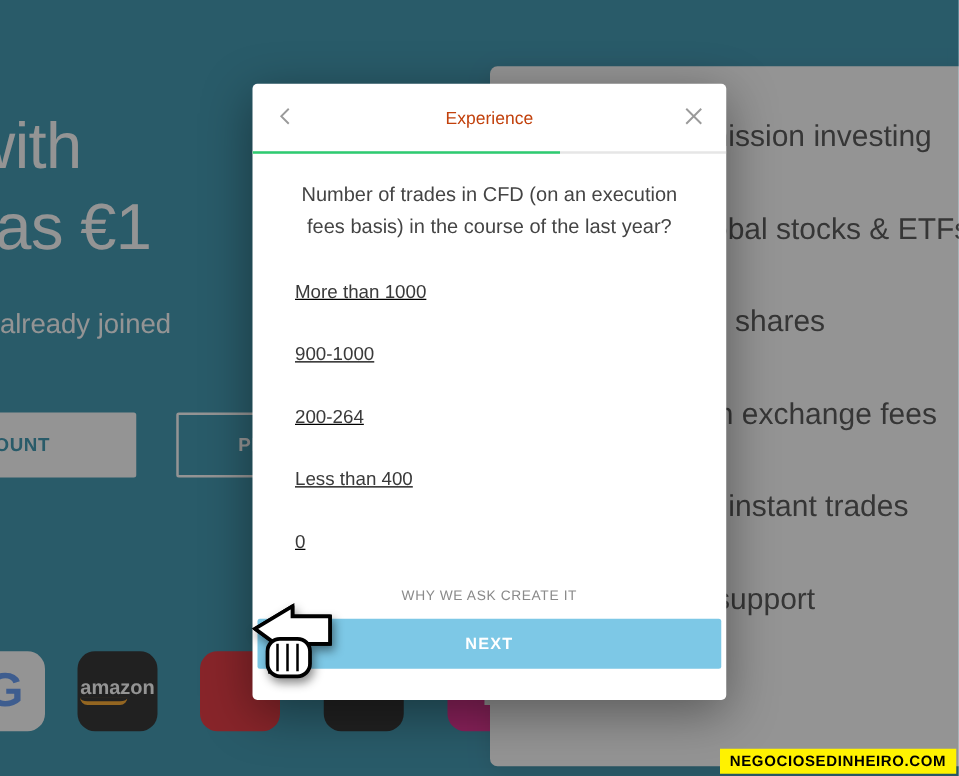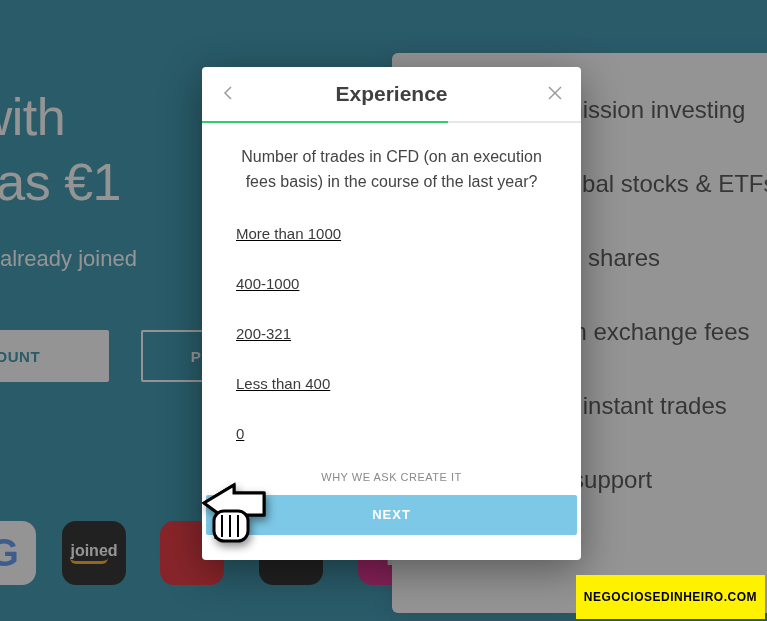--- a/index.html
+++ b/index.html
@@ -24,41 +24,41 @@
 
   .features-card { position: absolute; left: 392px; top: 53px; width: 500px; height: 560px; background:#fff; border-radius: 6px; box-shadow: 0 4px 20px rgba(0,0,0,0.15); padding: 40px 30px; }
   .feat-row { display:flex; align-items:center; gap: 20px; height: 34px; margin-bottom: 40px; }
   .feat-check { color:#1380a1; font-size: 28px; width: 34px; }
   .feat-text { color:#303030; font-size: 24px; font-weight:500; white-space: nowrap; }
 
   .dimmer { position:absolute; inset:0; background: rgba(60,60,60,0.55); }
 
   .modal { position:absolute; left: 202px; top: 67px; width: 379px; height: 493px; background:#fff; border-radius: 4px; box-shadow: 0 10px 40px rgba(0,0,0,0.4); overflow:hidden; display:flex; flex-direction:column; }
   .modal-head { position:relative; height: 54px; display:flex; align-items:center; justify-content:center; }
-  .modal-title { font-size: 21px; font-weight:700; color:#404040; }
+  .modal-title { font-size: 14px; font-weight:400; color:#c2410c; }
   .modal-back  { position:absolute; left: 18px; top: 18px; width: 16px; height: 16px; }
   .modal-back svg, .modal-close svg { display:block; }
   .modal-close { position:absolute; right: 18px; top: 18px; width: 16px; height: 16px; }
 
   .progress { height: 2px; background:#e6e6e6; }
   .progress-fill { height:100%; background:#2ecc71; }
 
   .question { padding: 22px 28px 10px; text-align:center; font-size: 16px; color:#444; line-height:1.55; }
 
   .opts { padding: 4px 34px; text-decoration: underline; }
   .opt  { height: 50px; display:flex; align-items:center; font-size:15px; color:#3a3a3a; cursor:pointer; }
 
   .why  { text-align:center; font-size:11px; letter-spacing: 0.5px; color:#8a8a8a; padding: 8px 0 12px; }
   .next-wrap { padding: 0 4px 20px; }
   .next-btn  { height: 40px; background:#7dc8e6; color:#fff; font-size:13px; font-weight:700; letter-spacing:1px; display:flex; align-items:center; justify-content:center; border-radius:2px; }
 
   .cursor { position:absolute; left: 192px; top: 475px; width: 80px; height: 80px; pointer-events:none; }
   .cursor svg { filter: drop-shadow(2px 4px 4px rgba(0,0,0,0.45)); }
 
-  .watermark { position:absolute; right: 2px; bottom: 2px; background:#fff200; color:#000; font-size:12px; font-weight:700; letter-spacing:0.5px; padding: 15px 8px; }
+  .watermark { position:absolute; right: 2px; bottom: 2px; background:#fff200; color:#000; font-size:12px; font-weight:700; letter-spacing:0.5px; padding: 3px 8px; }
 </style>
 </head>
 <body>
 
 <div class="stage">
   <div class="bg-inner"></div>
 
   <div class="hero-title">
     <span>Invest with</span><br>
     <span>as little as €1</span>
@@ -70,21 +70,21 @@
     </div>
   <div class="btn-outline">
       <span>PRACTICE</span>
     </div>
 
   <div class="logo google">
       <span class="g-inner">G</span>
     </div>
   <div class="logo amazon">
      <div style="text-align:center">
-       <span>joined</span>
+       <span>amazon</span>
        <span class="smile"></span>
      </div>
   </div>
   <div class="logo red"></div>
   <div class="logo apple">
       <span></span>
     </div>
   <div class="logo pink">
       <span>ı</span>
     </div>
@@ -135,24 +135,24 @@
     </div>
     <div class="progress">
       <div class="progress-fill" style="width:65%"></div>
     </div>
     <div class="question">Number of trades in CFD (on an execution fees basis) in the course of the last year?</div>
     <div class="opts">
       <div class="opt">
           <span>More than 1000</span>
         </div>
       <div class="opt">
-          <span>400-1000</span>
+          <span>900-1000</span>
         </div>
       <div class="opt">
-          <span>200-321</span>
+          <span>200-264</span>
         </div>
       <div class="opt">
           <span>Less than 400</span>
         </div>
       <div class="opt">
           <span>0</span>
         </div>
     </div>
     <div class="why"><span>WHY WE ASK CREATE IT</span></div>
     <div class="next-wrap">

